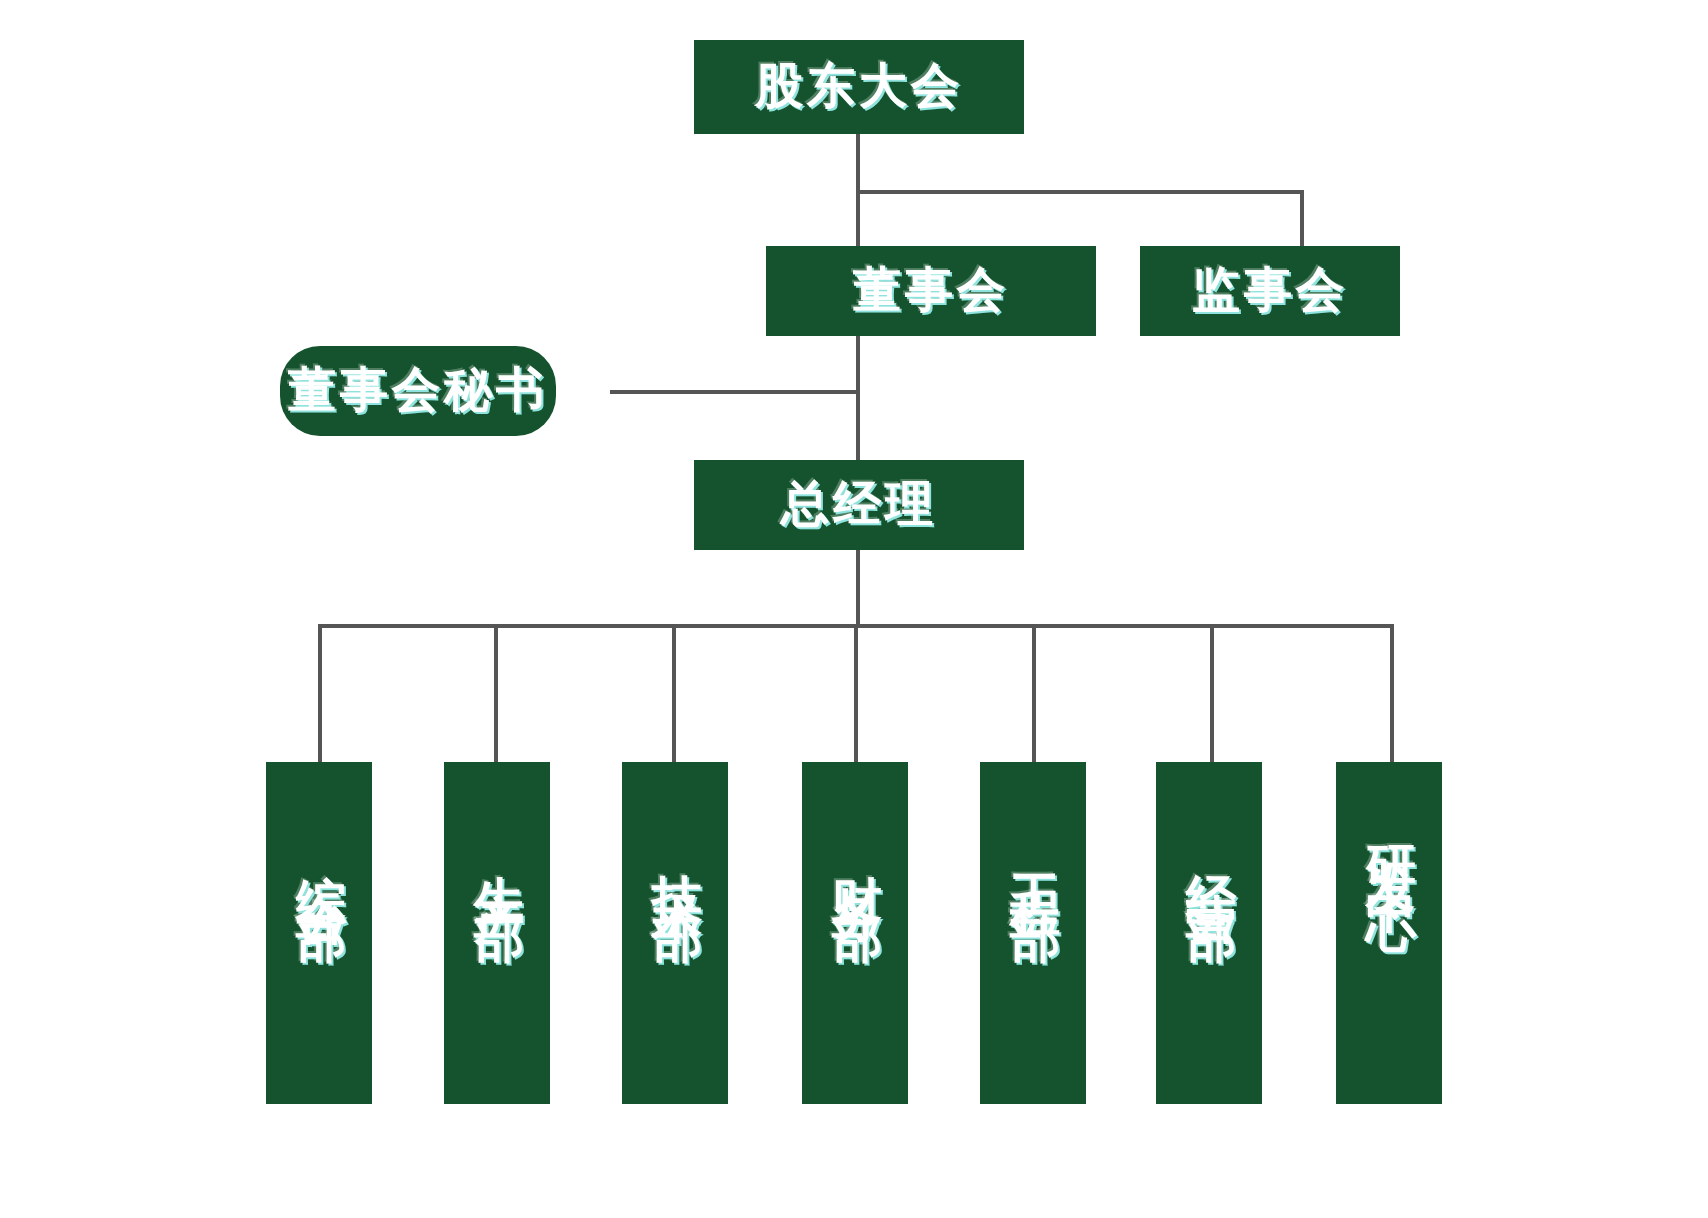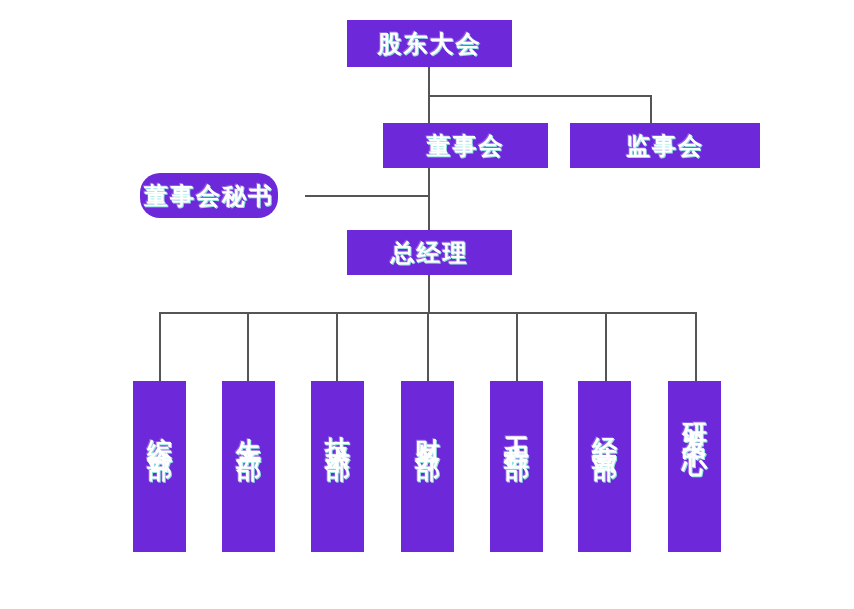--- a/index.html
+++ b/index.html
@@ -15,21 +15,21 @@
   }
   #chart-canvas {
     position: relative;
     width: 854px;
     height: 609px;
   }
 
   
   .node {
     position: absolute;
-    background: #6d28d9;
+    background: #14532d;
     color: #ffffff;
     display: flex;
     align-items: center;
     justify-content: center;
     box-sizing: border-box;
     z-index: 2;
   }
   .node-label {
     font-weight: bold;
     letter-spacing: 2px;
@@ -98,21 +98,21 @@
   <div class="line v" style="left:695px; top:312px; height:70px;"></div>
 
   <div class="node horiz" style="left:347px; top:20px; width:165px; height:47px;">
     <span class="node-label">股东大会</span>
   </div>
 
   <div class="node horiz" style="left:347px; top:123px; width:165px; height:45px;margin-left:36px;">
     <span class="node-label">董事会</span>
   </div>
 
-  <div class="node horiz" style="left:570px; top:123px; width:190px; height:45px;align-items:center;">
+  <div class="node horiz" style="left:570px; top:123px; width:130px; height:45px;align-items:center;">
     <span class="node-label">监事会</span>
   </div>
 
   <div class="node horiz" style="left:140px; top:173px; width:138px; height:45px;border-radius:20px;">
     <span class="node-label">董事会秘书</span>
   </div>
 
   <div class="node horiz" style="left:347px; top:230px; width:165px; height:45px;text-align:right;">
     <span class="node-label">总经理</span>
   </div>

